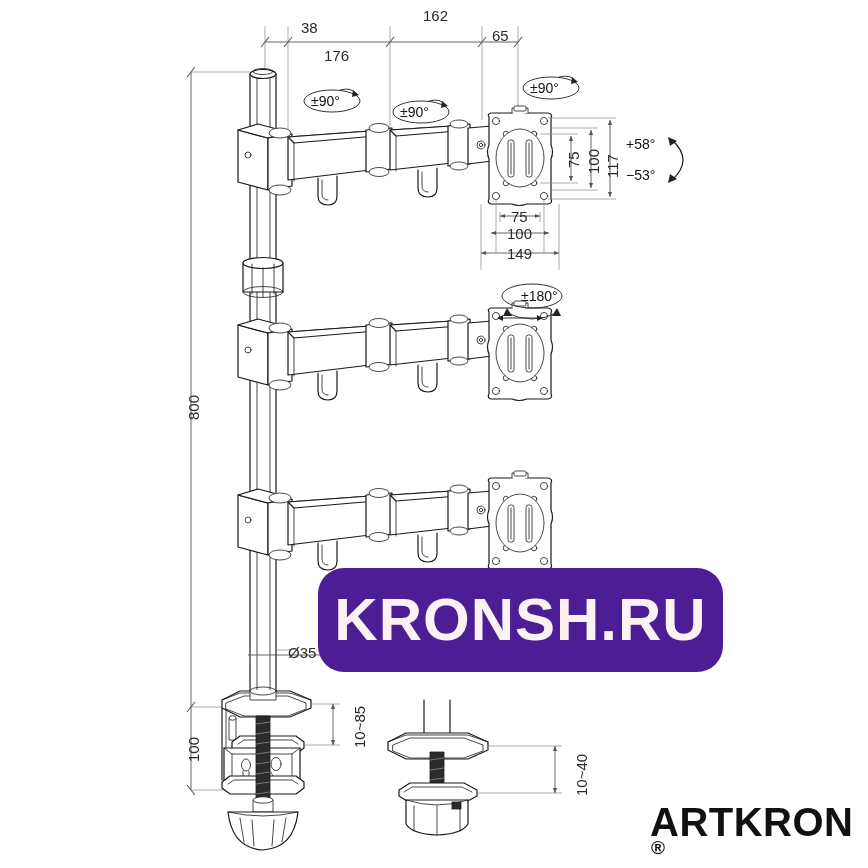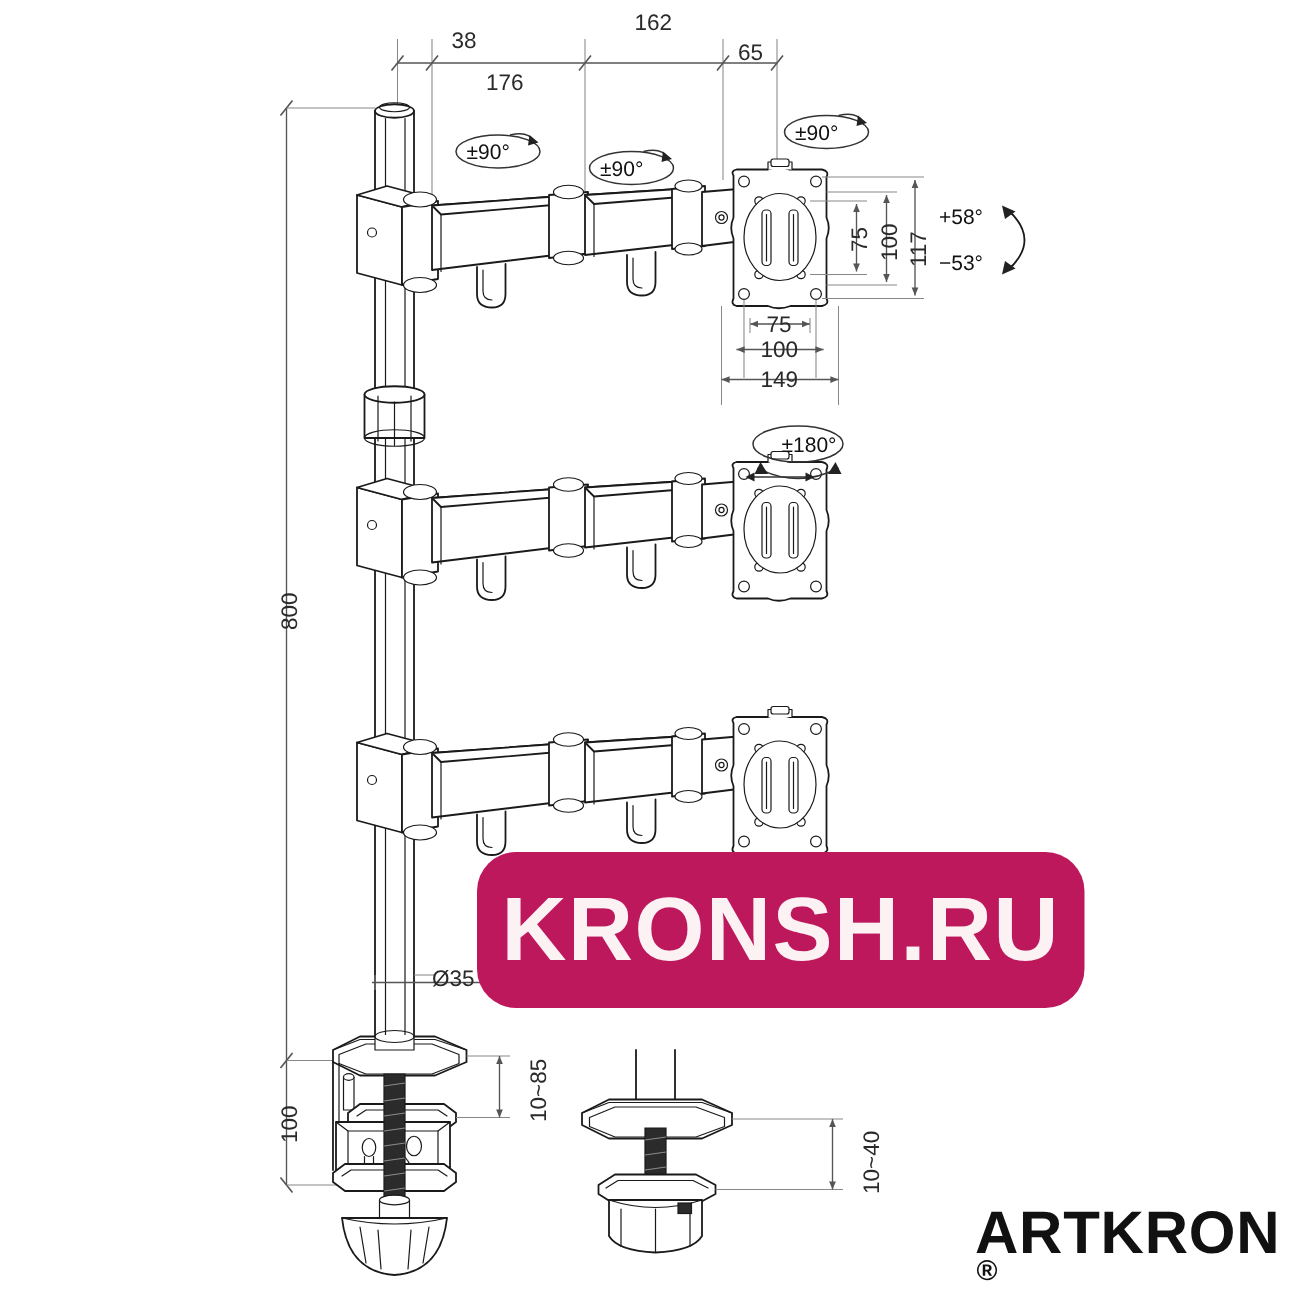--- a/index.html
+++ b/index.html
@@ -443,21 +443,21 @@
     </g>
 
     <g>
       <line class="dimL" x1="488" y1="746" x2="562" y2="746"></line>
       <line class="dimL" x1="477" y1="793" x2="562" y2="793"></line>
       <line class="dim" x1="555" y1="746" x2="555" y2="793" marker-start="url(#ahb)" marker-end="url(#ah)"></line>
     </g>
 
   </svg>
 
-  <div class="wm-box" style="left:318px;top:568px;width:405px;height:104px;background:#be185d;">
+  <div class="wm-box" style="left:318px;top:568px;width:405px;height:104px;background:#4c1d95;">
     <span class="wm-text" style="font-size:60px;color:#fdf2f3;">KRONSH.RU</span>
   </div>
 
   <div>
 
     <span class="dim" style="left:269px;top:20px;margin-left:32px;">38</span>
     <span class="dim" style="left:324px;top:20px;margin-top:28px;">176</span>
     <span class="dim" style="left:423px;top:8px;">162</span>
     <span class="dim" style="left:492px;top:28px;">65</span>
 

